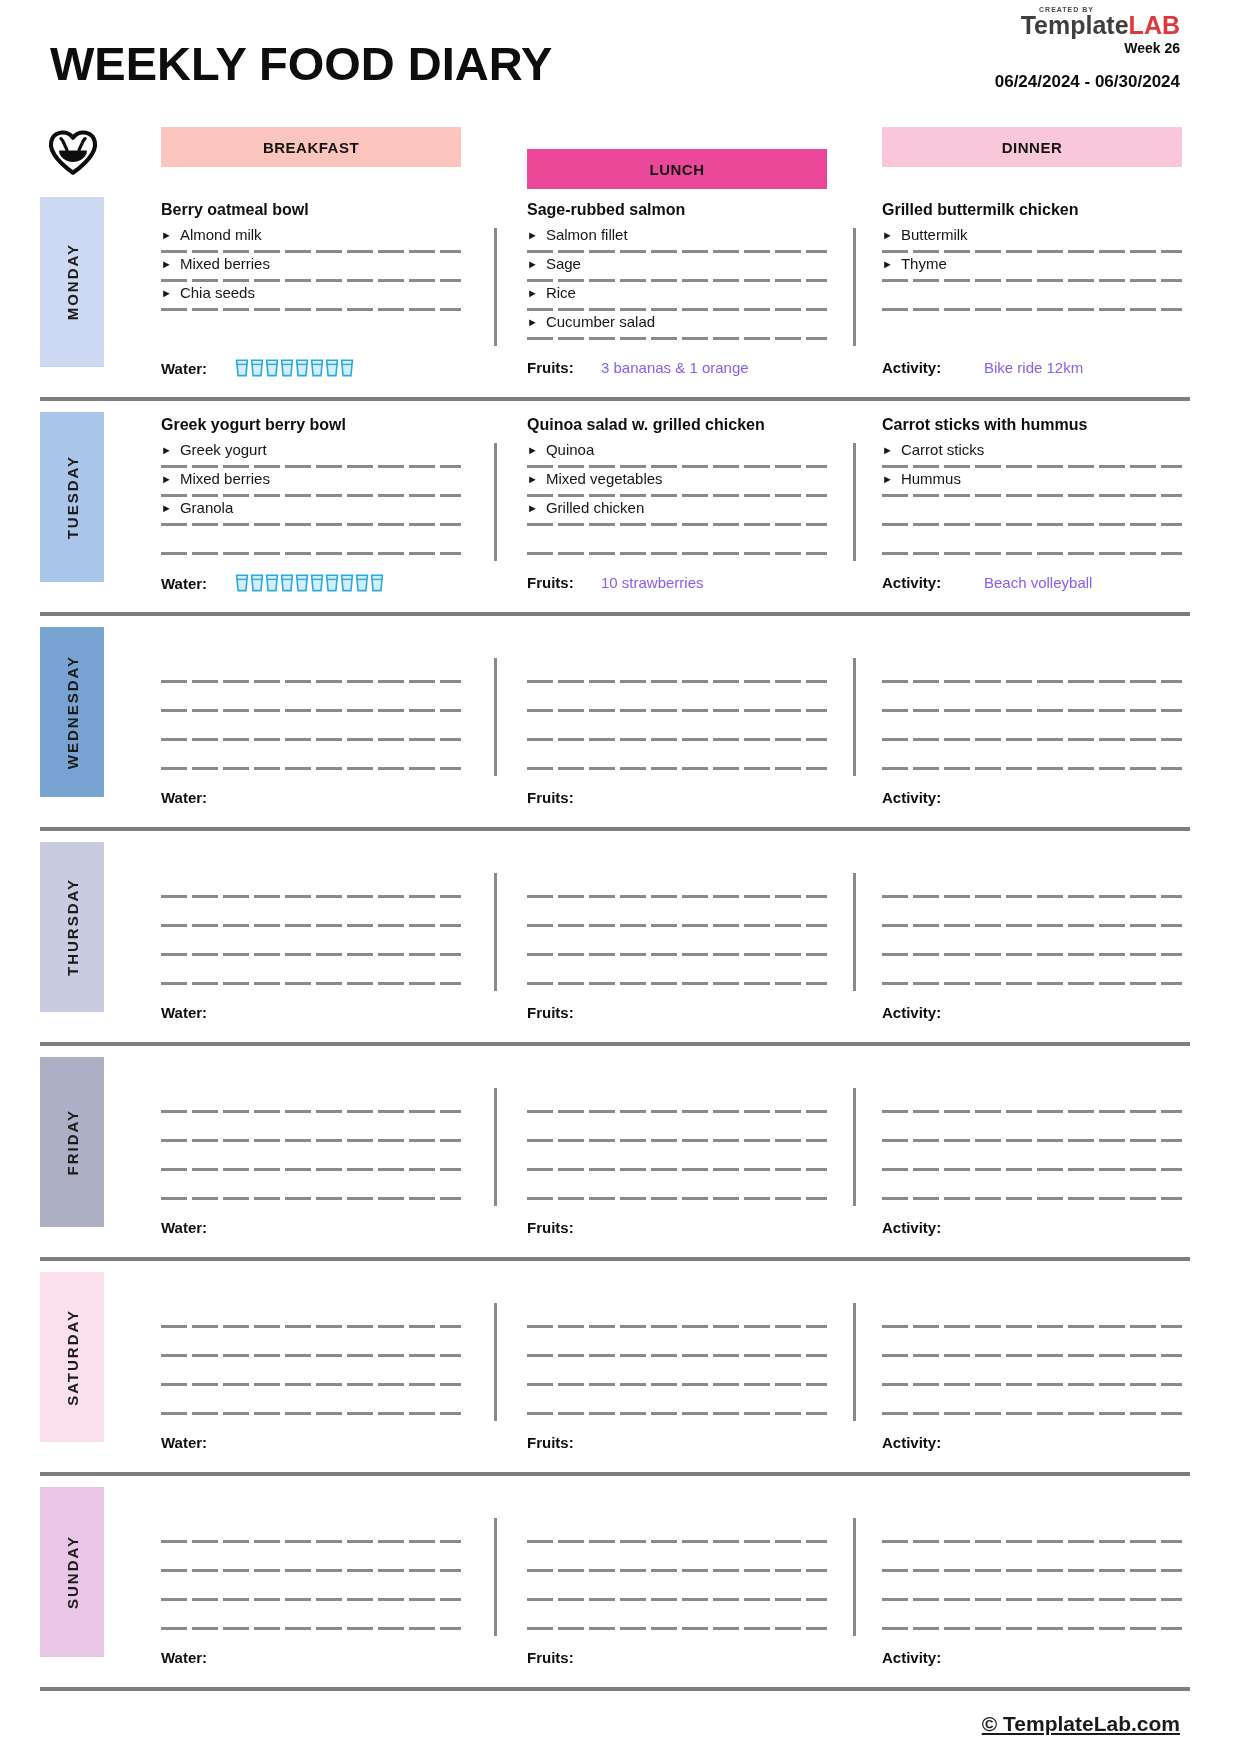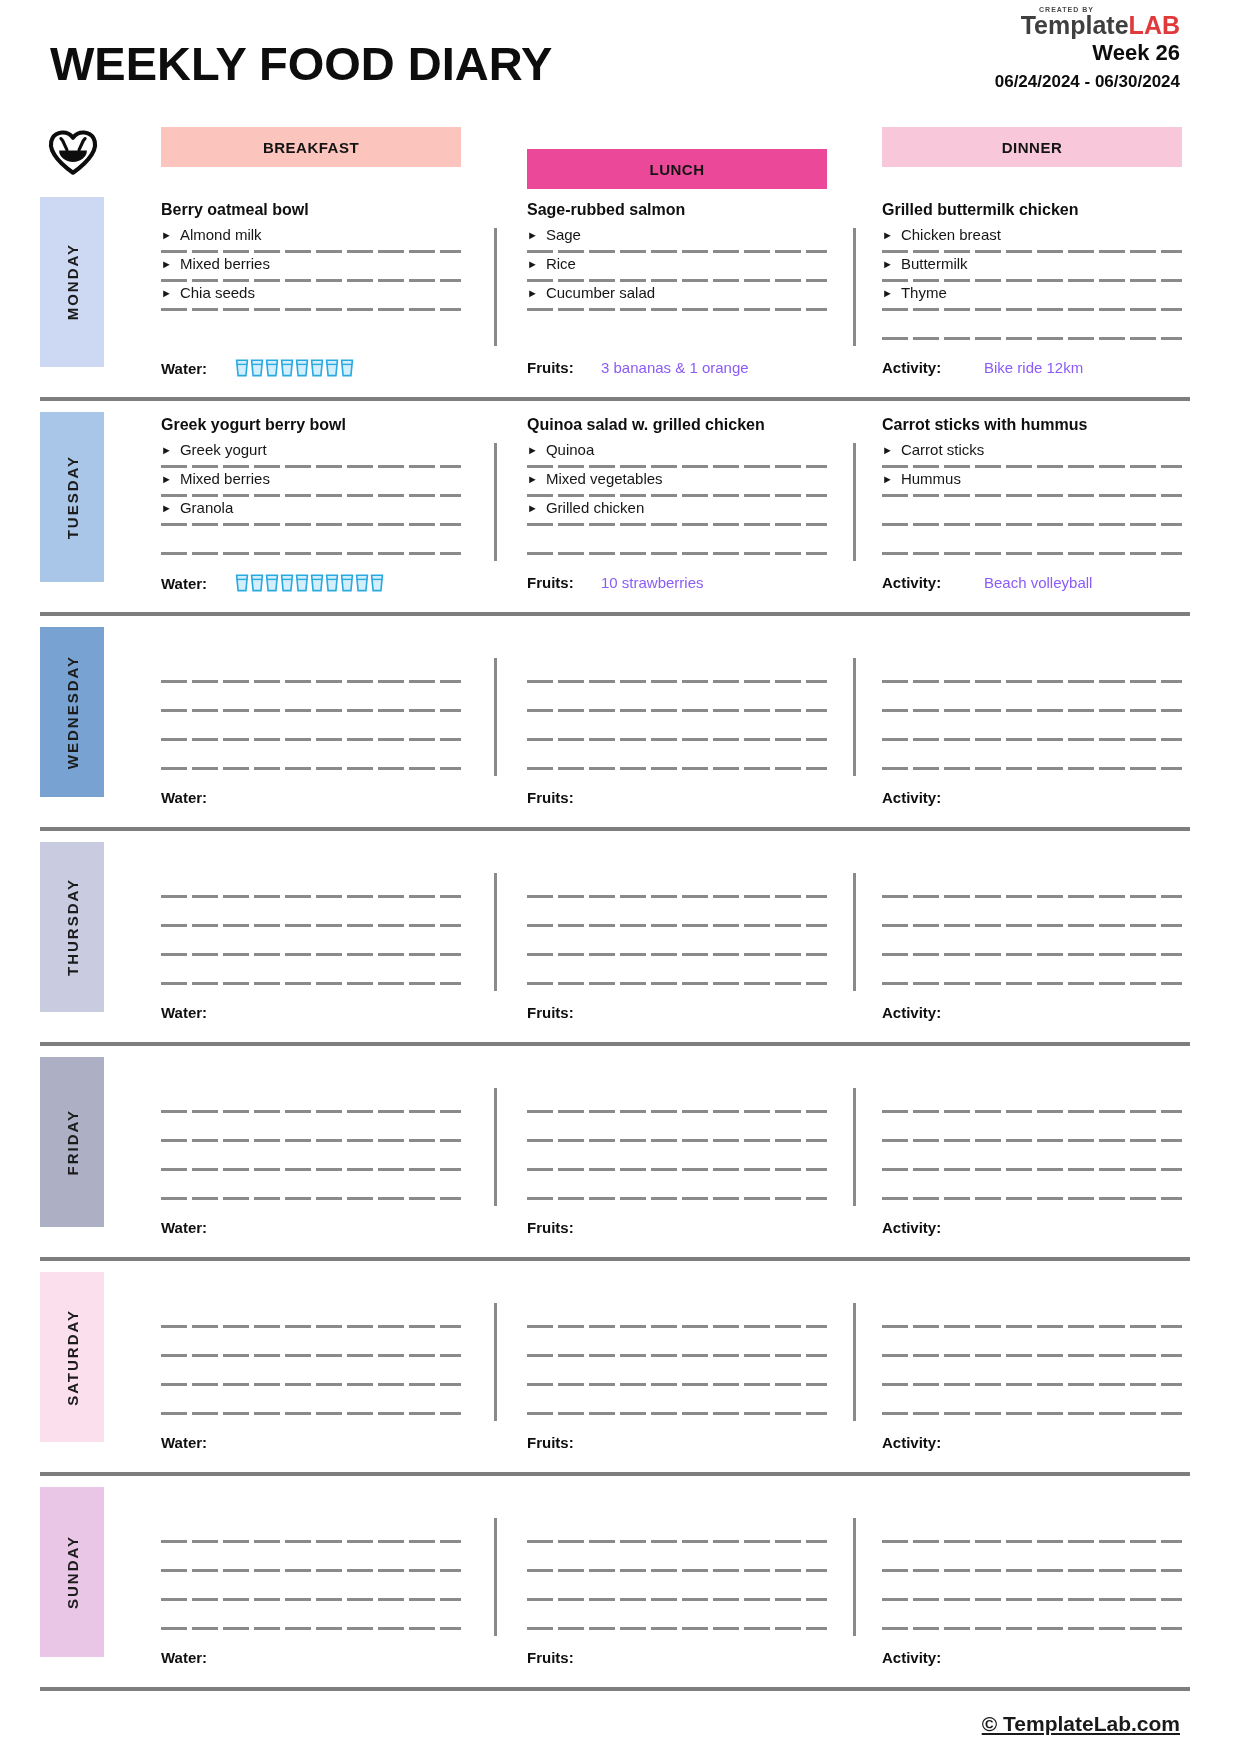--- a/index.html
+++ b/index.html
@@ -14,21 +14,21 @@
   
   .main-title{
     position:absolute; left:50px; top:36px;
     font-size:47px; font-weight:bold; letter-spacing:0px; color:#0d0d0d;
   }
   .brand-block{ position:absolute; right:60px; top:6px; text-align:right; }
   .created-by{ font-size:7px; font-weight:bold; letter-spacing:1px; color:#4a4a4a; display:block; margin-right:86px; }
   .brand-line{ font-size:25px; font-weight:bold; line-height:1; }
   .brand-template{ color:#3f3f3f; }
   .brand-lab{ color:#e0393c; }
-  .week-label{ position:absolute; right:60px; top:40px; font-size:22px; font-weight:bold; color:#0d0d0d; }
+  .week-label{ position:absolute; right:60px; top:40px; font-size:14px; font-weight:bold; color:#0d0d0d; }
   .date-range{ position:absolute; right:60px; top:72px; font-size:17px; font-weight:bold; color:#0d0d0d; }
 
   
   .col-band{
     position:absolute; top:127px; height:40px; width:300px;
     display:flex; align-items:center; justify-content:center;
     font-size:15px; font-weight:bold; color:#141414; letter-spacing:.5px;
   }
   .band-breakfast{ left:161px; }
   .band-lunch{ left:527px; }
@@ -110,27 +110,27 @@
         <div class="vline vline-1"></div>
         <div class="vline vline-2"></div>
         <div class="meal-col col-1">
           <div class="meal-title">Berry oatmeal bowl</div>
           <div class="item-row"><span class="bullet">►</span><span>Almond milk</span><span class="dash"></span></div>
           <div class="item-row"><span class="bullet">►</span><span>Mixed berries</span><span class="dash"></span></div>
           <div class="item-row"><span class="bullet">►</span><span>Chia seeds</span><span class="dash"></span></div>
         </div>
         <div class="meal-col col-2">
           <div class="meal-title">Sage-rubbed salmon</div>
+          <div class="item-row"><span class="bullet">►</span><span>Salmon fillet</span><span class="dash"></span></div>
           <div class="item-row"><span class="bullet">►</span><span>Sage</span><span class="dash"></span></div>
           <div class="item-row"><span class="bullet">►</span><span>Rice</span><span class="dash"></span></div>
           <div class="item-row"><span class="bullet">►</span><span>Cucumber salad</span><span class="dash"></span></div>
         </div>
         <div class="meal-col col-3">
           <div class="meal-title">Grilled buttermilk chicken</div>
-          <div class="item-row"><span class="bullet">►</span><span>Chicken breast</span><span class="dash"></span></div>
           <div class="item-row"><span class="bullet">►</span><span>Buttermilk</span><span class="dash"></span></div>
           <div class="item-row"><span class="bullet">►</span><span>Thyme</span><span class="dash"></span></div>
           <div class="item-row">
             <span class="dash"></span>
           </div>
         </div>
         <div class="meta-row">
           <div class="meta-cell meta-water">
             <span class="meta-label">Water:</span>
             <span class="cups">

